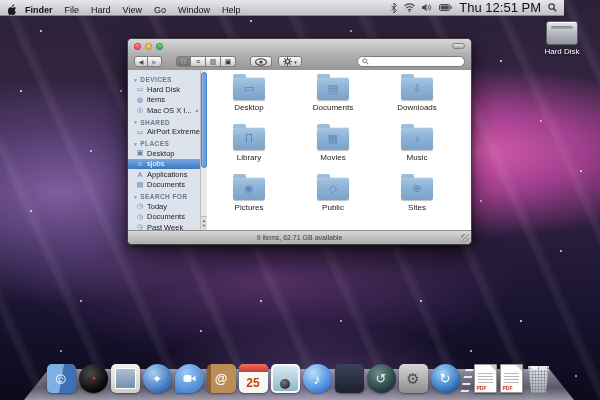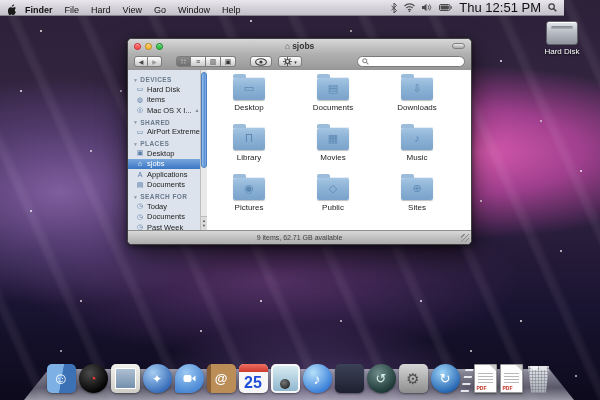--- a/index.html
+++ b/index.html
@@ -134,21 +134,21 @@
   .di span.g{line-height:1;}
   .di-finder{background:linear-gradient(100deg,#7db1e6 49%,#3c71b6 51%);color:#fff;font-size:16px;}
   .di-dashboard{border-radius:50%;background:radial-gradient(circle at 38% 32%,#4a4a4a,#000 75%);color:#e33;font-size:13px;}
   .di-mail{background:linear-gradient(180deg,#f2f1ed,#cfcdc6);}
   .di-mail::after{content:"";position:absolute;inset:4px;background:linear-gradient(180deg,#aebfd2,#7490ad);border:1px solid #fff;}
   .di-safari{border-radius:50%;background:radial-gradient(circle at 35% 30%,#a6cdf2,#2d64b4 80%);color:#fff;font-size:12px;}
   .di-ichat{border-radius:50% 50% 50% 12%;background:radial-gradient(circle at 38% 30%,#9cc9f4,#3d7ecf 85%);color:#fff;font-size:11px;}
   .di-addressbook{background:linear-gradient(90deg,#8a5f33 0 4px,#bb8d57 4px);color:#fff;font-size:13px;font-weight:bold;}
   .di-ical{background:#f7f7f7;flex-direction:column;overflow:hidden;}
   .di-ical .cal-top{width:100%;height:8px;background:linear-gradient(180deg,#ee6f60,#cc3a2e);}
-  .di-ical .cal-day{flex:1;display:flex;align-items:center;justify-content:center;font-size:16px;font-weight:bold;color:#1d4ed8;width:100%;}
+  .di-ical .cal-day{flex:1;display:flex;align-items:center;justify-content:center;font-size:12px;font-weight:bold;color:#c2410c;width:100%;}
   .di-iphoto{background:linear-gradient(180deg,#d8ebf2,#8fb7ce);border:2px solid #f6f6f6;box-sizing:border-box;}
   .di-iphoto::after{content:"";position:absolute;bottom:2px;left:50%;margin-left:-5px;width:10px;height:10px;border-radius:50%;
     background:radial-gradient(circle at 40% 35%,#777,#111);}
   .di-itunes{border-radius:50%;background:radial-gradient(circle at 35% 30%,#b5e0fa,#2f77d6 80%);color:#fff;font-size:14px;}
   .di-spaces{background:linear-gradient(180deg,#3c4257,#1c2030);display:grid;grid-template-columns:1fr 1fr;gap:2px;padding:4px;box-sizing:border-box;}
   .di-spaces i{background:linear-gradient(180deg,#9db7d8,#5f7ba6);border-radius:1px;}
   .di-timemachine{border-radius:50%;background:radial-gradient(circle at 40% 32%,#6e8c8a,#15302e 80%);color:#d8efe8;font-size:13px;}
   .di-sysprefs{background:linear-gradient(180deg,#d6d6d6,#8d8d8d);color:#4d4d4d;font-size:15px;}
   .di-sync{border-radius:50%;background:radial-gradient(circle at 40% 30%,#9ed4f8,#1c5dac 80%);color:#fff;font-size:13px;}
   .dock-sep{width:8px;height:24px;transform:skewX(-12deg);box-shadow:none;border-radius:0;
@@ -231,23 +231,20 @@
     <span class="lbl">Hard Disk</span>
   </div>
 
   <div class="window">
     <div class="titlebar">
       <div class="lights">
         <span class="light red"></span>
         <span class="light yellow"></span>
         <span class="light green"></span>
       </div>
-      <div class="win-title">
-        <span class="home-glyph">⌂ </span><span>sjobs</span>
-      </div>
       <span class="pill"></span>
     </div>
 
     <div class="toolbar">
       <div class="nav-group">
         <span class="tb-btn">◀</span>
         <span class="tb-btn">▶</span>
       </div>
       <div class="seg-group">
         <span class="seg selected">∷</span>

